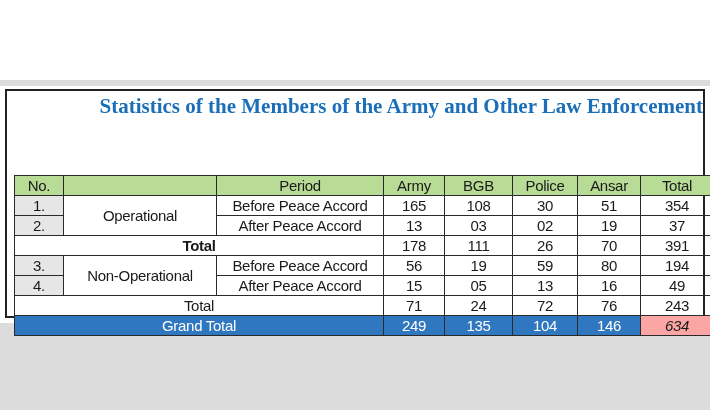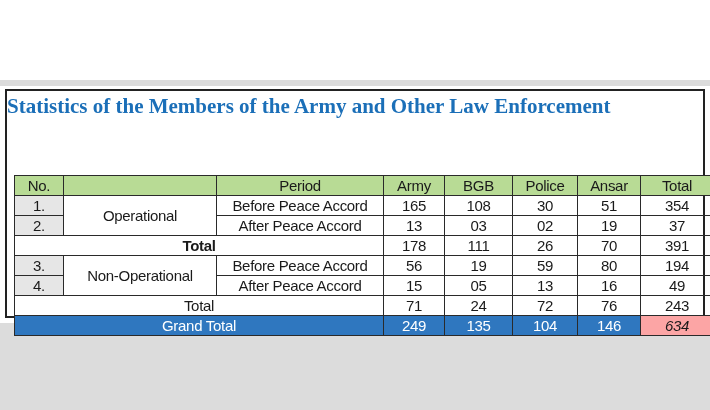--- a/index.html
+++ b/index.html
@@ -1,21 +1,21 @@
 <!DOCTYPE html>
 <html><head>
 <meta charset="utf-8">
 <style>
   html,body{margin:0;padding:0;}
   body{width:710px;height:410px;background:#ffffff;position:relative;overflow:hidden;font-family:"Liberation Sans",sans-serif;}
   .band-top{position:absolute;left:0;top:0;width:710px;height:86px;background:#ffffff;}
   .band-gray-top{position:absolute;left:0;top:80px;width:710px;height:6px;background:#dcdcdc;}
   .band-gray-bot{position:absolute;left:0;top:323px;width:710px;height:87px;background:#dcdcdc;}
   .frame{position:absolute;left:5px;top:89px;width:700px;height:229px;border:2px solid #222;box-sizing:border-box;background:#fff;}
-  .title{position:absolute;left:7px;top:91px;width:696px;height:54px;text-align:left;color:#1b6fb8;font-family:"Liberation Serif",serif;font-weight:bold;font-size:21px;line-height:22px;padding-top:4px;box-sizing:border-box;}
+  .title{position:absolute;left:7px;top:91px;width:696px;height:54px;text-align:right;color:#1b6fb8;font-family:"Liberation Serif",serif;font-weight:bold;font-size:21px;line-height:22px;padding-top:4px;box-sizing:border-box;}
   table{position:absolute;left:14px;top:145px;border-collapse:collapse;table-layout:fixed;width:699px;margin-top:30px;}
   td{border:1.5px solid #2a2a2a;height:19px;padding:0;text-align:center;font-size:15px;line-height:18px;color:#1a1a1a;font-family:"Liberation Sans",sans-serif;letter-spacing:-0.3px;}
   tr.hdr td{background:#b8db95;}
   td.no{background:#e6e6e6;}
   tr.grand td{background:#2f77bf;color:#fff;}
   tr.grand td.gt{background:#fca5a5;color:#1a1a1a;font-style:italic;}
 </style>
 </head>
 <body>
 

